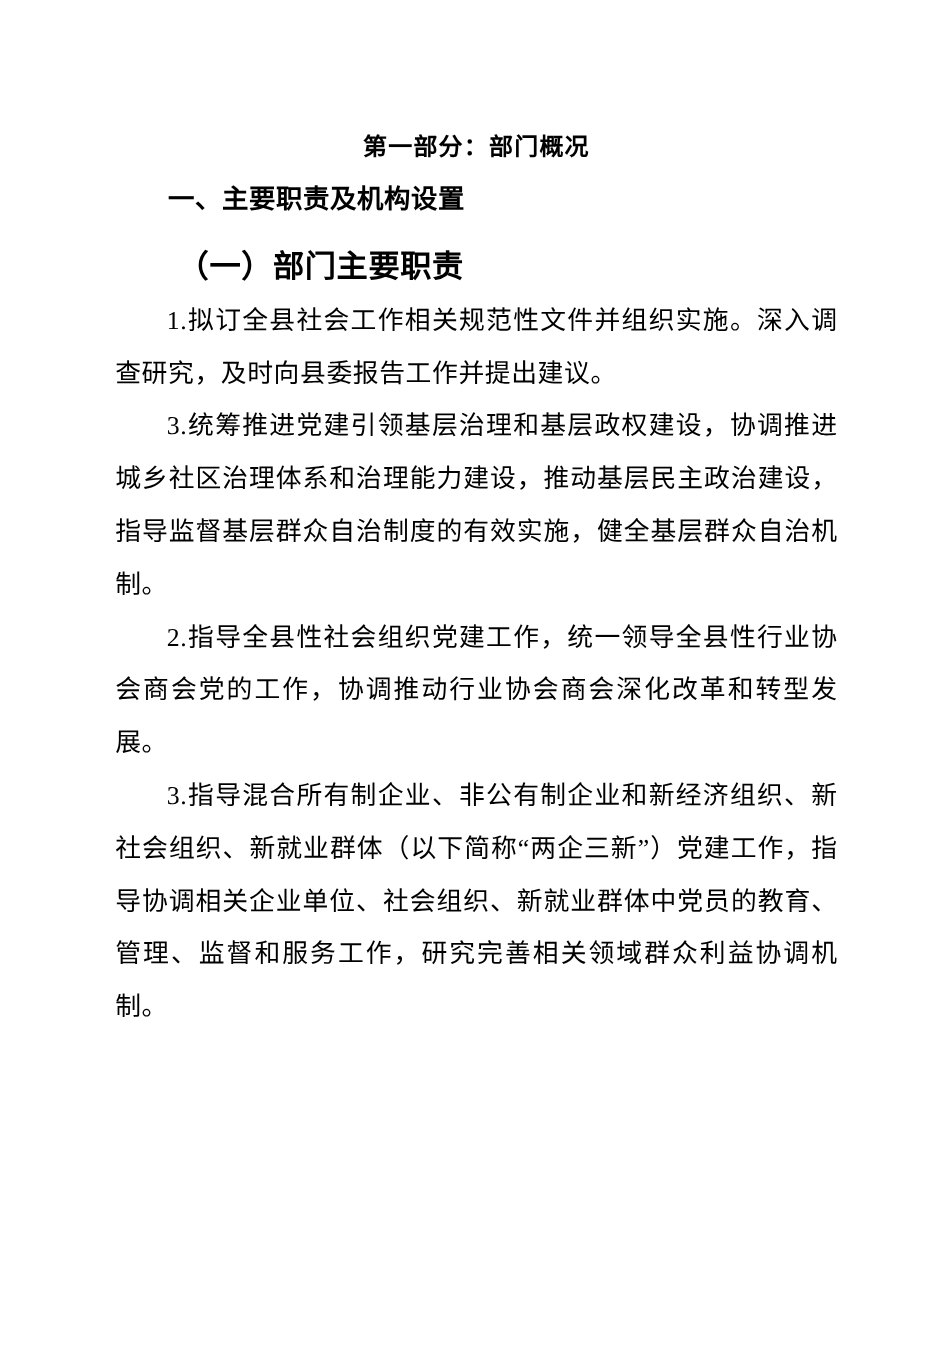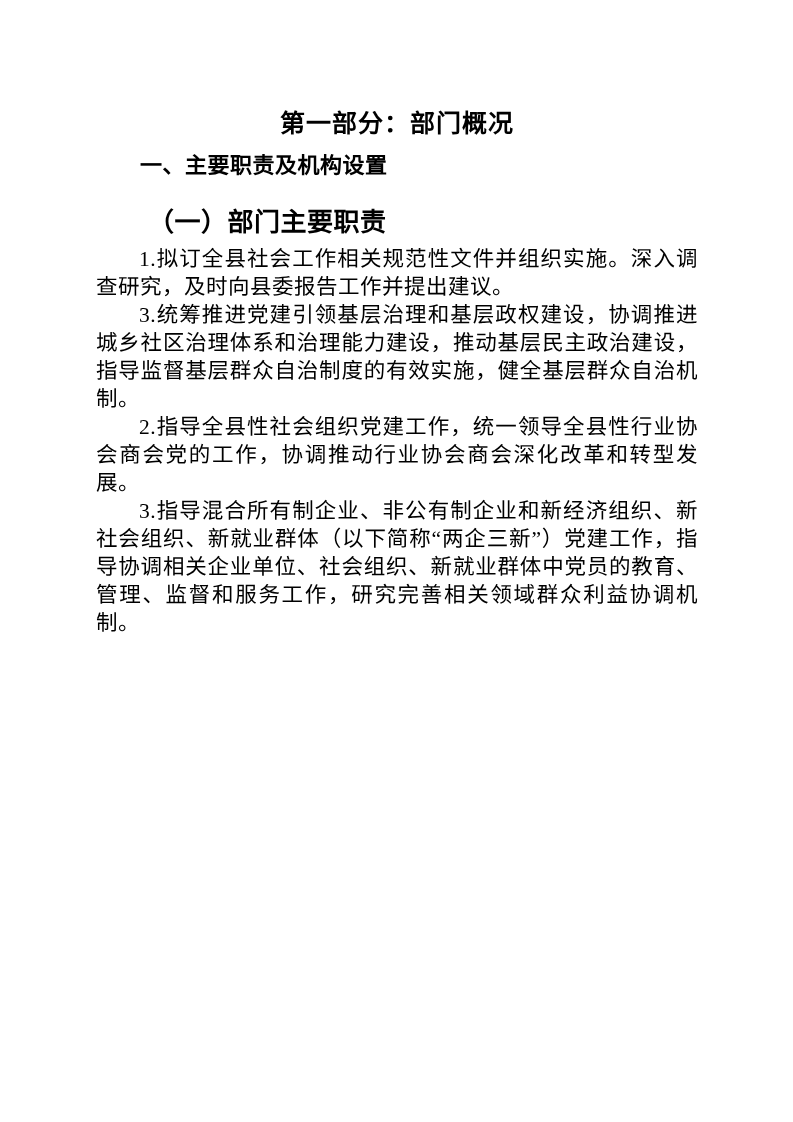--- a/index.html
+++ b/index.html
@@ -18,21 +18,21 @@
   .content {
     position: absolute;
     left: 96px;
     top: 103px;
     width: 602px;
   }
   .doc-title {
     margin: 0 0 3px 0;
     font-family: "Liberation Sans", "DejaVu Sans", sans-serif;
     font-weight: bold;
-    font-size: 25px;
+    font-size: 20px;
     line-height: 40px;
     text-align: center;
     letter-spacing: 1px;
   }
   .heading-l1 {
     margin: 3px 0 16px 0;
     font-family: "Liberation Sans", "DejaVu Sans", sans-serif;
     font-weight: bold;
     font-size: 22px;
     line-height: 40px;
@@ -46,21 +46,21 @@
     font-size: 26px;
     line-height: 40px;
     text-indent: 2em;
     letter-spacing: 0.5px;
   }
   .body-para {
     margin: 0;
     font-family: "Liberation Serif", "DejaVu Serif", serif;
     font-weight: normal;
     font-size: 21.5px;
-    line-height: 28px;
+    line-height: 44px;
     text-indent: 2em;
     text-align: justify;
     text-justify: inter-ideograph;
     letter-spacing: 0.5px;
   }
 </style>
 </head>
 <body>
 
 <div class="page">

